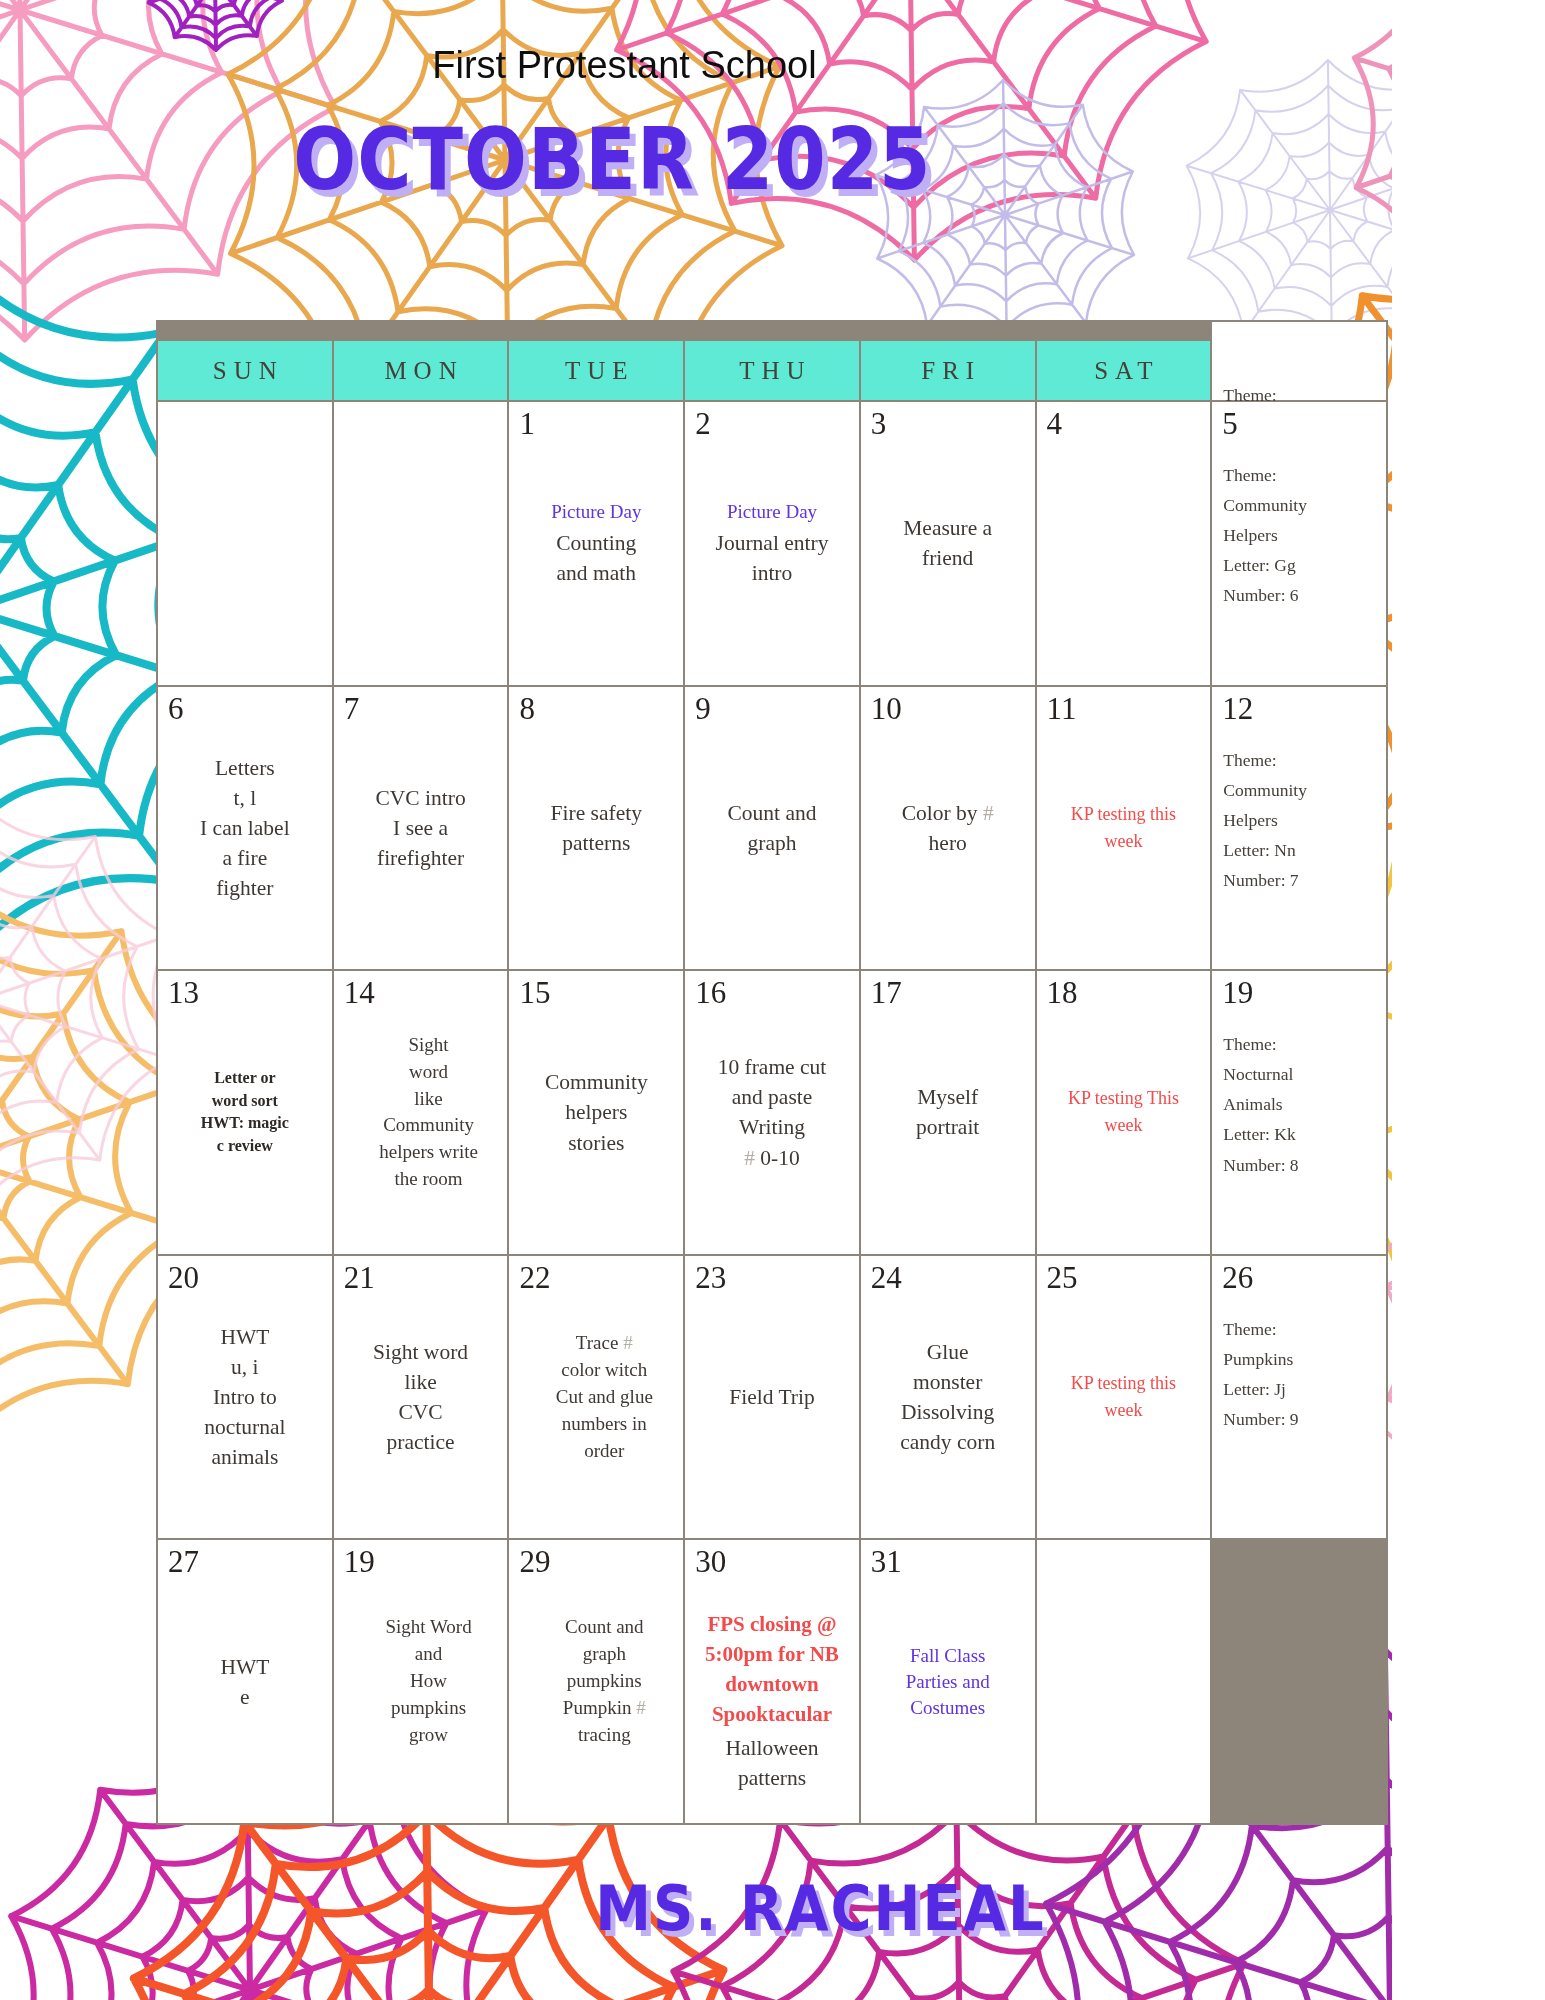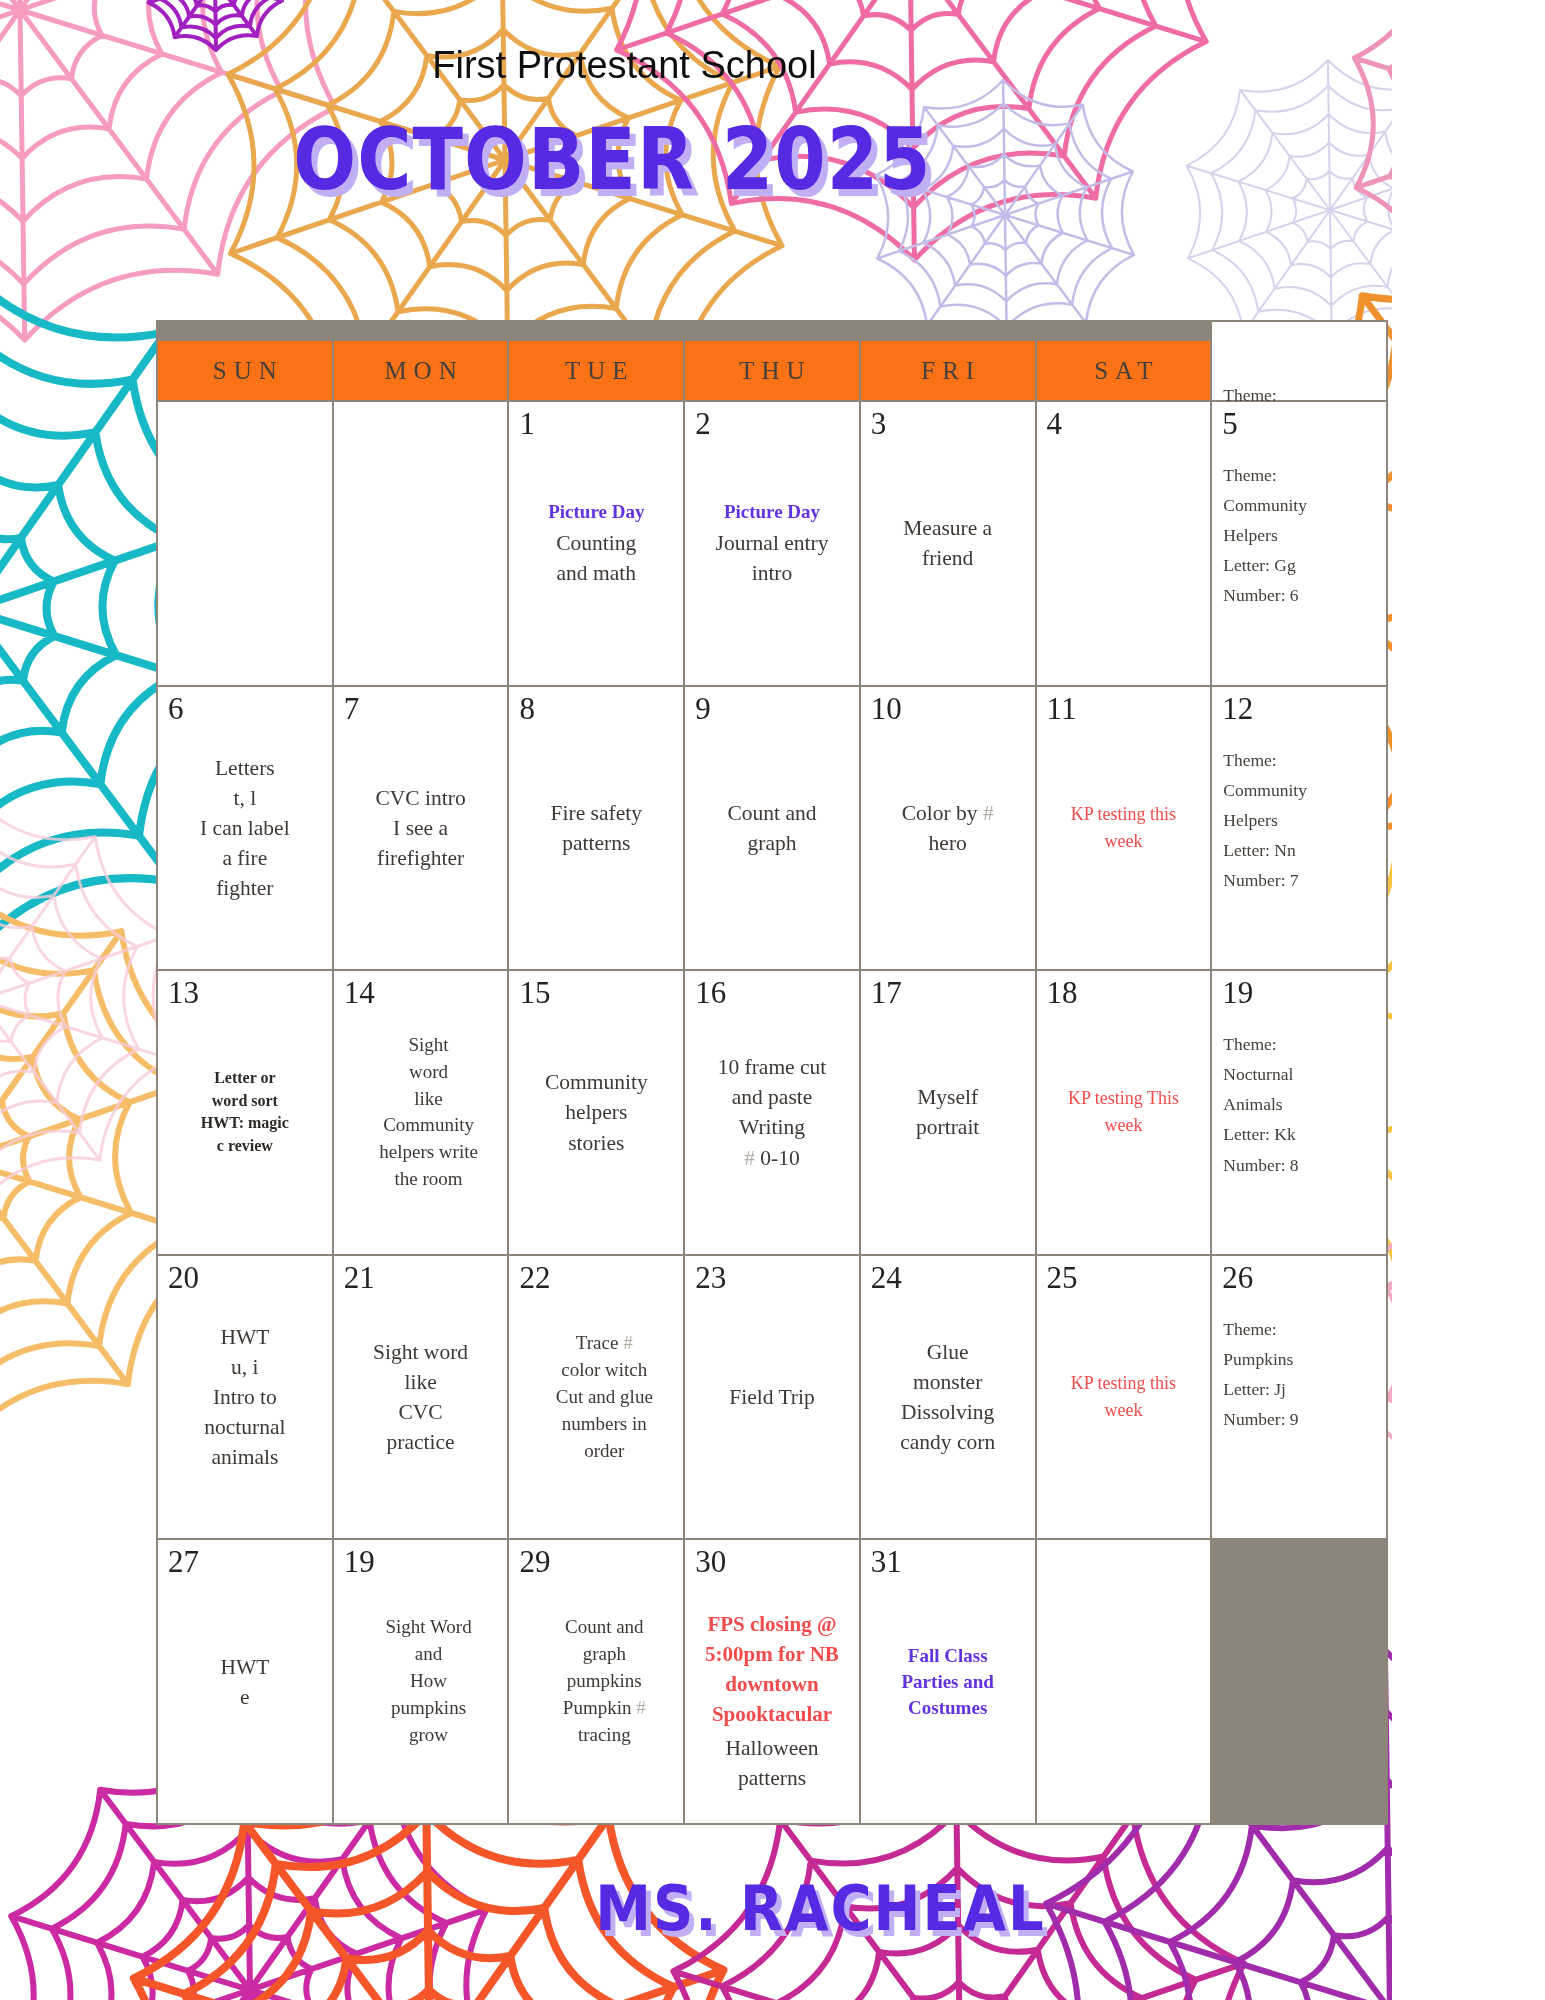--- a/index.html
+++ b/index.html
@@ -24,35 +24,35 @@
         text-shadow:6px 6px 0 var(--title-shadow);
         transform:translateX(-160px) scaleY(1.15);transform-origin:top center;}
   .footer-title{position:absolute;top:1872px;left:0;width:1545px;text-align:center;
         font-family:"DejaVu Sans",sans-serif;font-weight:800;font-size:56px;
         color:var(--title-purple);z-index:2;letter-spacing:2px;
         text-shadow:5px 5px 0 var(--title-shadow);
         transform:translateX(48px) scaleY(1.12);transform-origin:top center;}
   .calendar{position:absolute;left:156px;top:320px;width:1232px;height:1505px;z-index:1;
         display:grid;grid-template-columns:repeat(7,1fr);grid-template-rows:78px repeat(5,1fr);
         background:var(--grid-line);padding:2px;gap:2px;box-sizing:border-box;}
-  .day-header{background:#f97316;display:flex;align-items:center;justify-content:center;
+  .day-header{background:#5eead4;display:flex;align-items:center;justify-content:center;
         font-size:25px;letter-spacing:7px;padding-left:7px;color:#45403a;margin-top:19px;}
   .cell{background:#fff;position:relative;}
   .day-number{position:absolute;top:6px;left:10px;font-size:31px;line-height:1;color:#262220;}
   .cell-body{position:absolute;left:0;top:0;right:0;bottom:0;display:flex;flex-direction:column;
         align-items:center;justify-content:center;padding:10px 6px;box-sizing:border-box;}
   .cell-body.left{align-items:flex-start;justify-content:flex-start;padding:58px 4px 6px 11px;}
   .block{white-space:pre-line;text-align:center;color:var(--ink);}
   .left .block{text-align:left;}
   .block+.block{margin-top:3px;}
   .theme{font-size:17.5px;line-height:1.72;color:#46403a;}
   .event{font-size:21.5px;line-height:1.4;}
   .event-sm{font-size:19px;line-height:1.42;margin-left:16px;}
   .event-bold{font-size:16px;line-height:1.42;font-weight:700;color:#2e2925;}
-  .purple{font-size:19px;font-weight:700;color:var(--accent-purple);line-height:1.35;}
+  .purple{font-size:19px;font-weight:400;color:var(--accent-purple);line-height:1.35;}
   .red{font-size:18px;color:var(--accent-red);line-height:1.5;}
   .red-sm{font-size:21px;font-weight:700;color:var(--accent-red);line-height:1.42;margin-top:40px;}
   .hash{color:var(--hash);}
 </style>
 </head>
 <body>
 
 <div class="page">
   <svg class="webs" width="1545" height="2000" viewBox="0 0 1545 2000" xmlns="http://www.w3.org/2000/svg">
       <g stroke="#f59cc0" fill="none" stroke-width="5" stroke-linecap="round" opacity="1">

